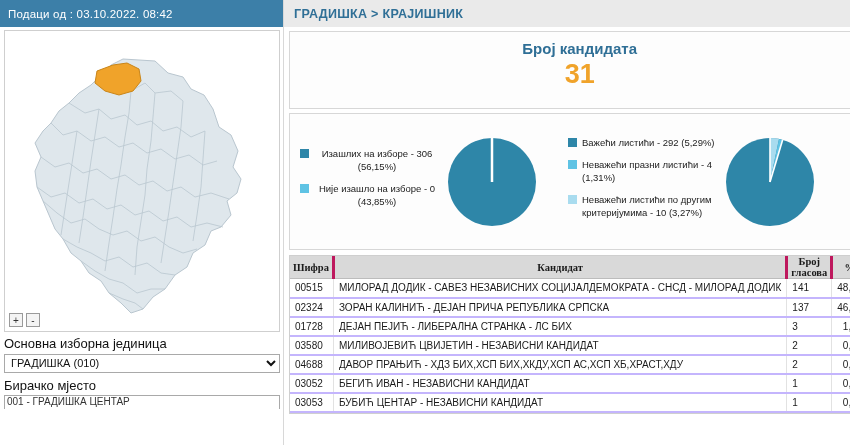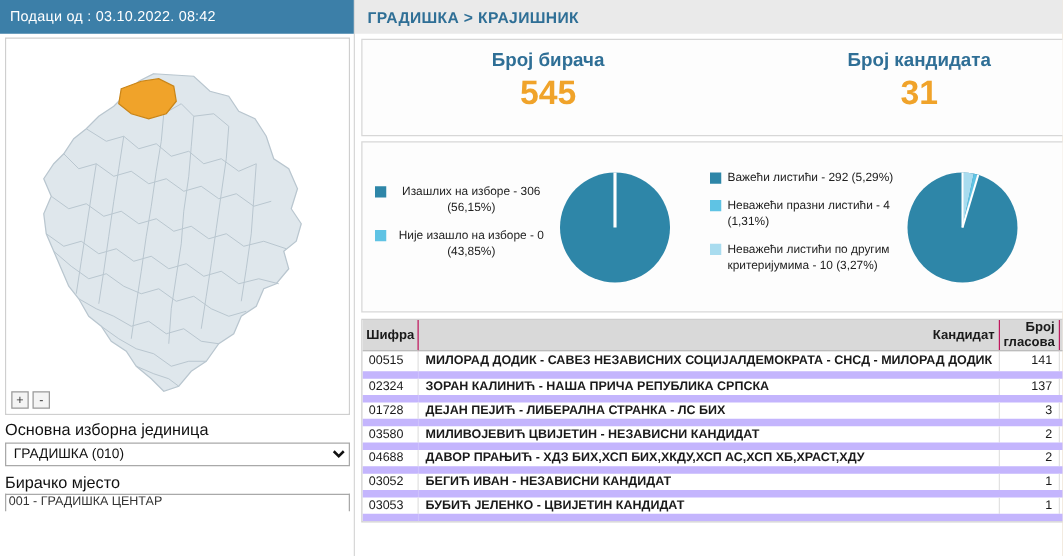--- a/index.html
+++ b/index.html
@@ -210,36 +210,37 @@
     border-collapse: collapse;
     font-size: 10px;
     color: #1a1a1a;
   }
   table.results thead th {
     background: #d9d9d9;
     color: #1a1a1a;
     font-weight: bold;
     font-size: 10.5px;
     height: 20px;
-    border-right: 1px solid #be185d;
+    border-right: 3px solid #be185d;
     border-bottom: 1px solid #bcbcbc;
-    text-align: right;
+    text-align: center;
     padding: 0 3px;
+    font-family: Liberation Serif, serif;
   }
   table.results tbody td {
     height: 19px;
     border-right: 1px solid #e2e2e2;
-    border-bottom: 6px solid #c4b5fd;
+    border-bottom: 2px solid #c4b5fd;
     padding: 0 5px;
     white-space: nowrap;
     overflow: hidden;
   }
   td.c-sifra { width: 52px; text-align: left; }
-  td.c-kand { text-align: left; font-weight: bold; }
-  td.c-votes { width: 72px; text-align: right; }
+  td.c-kand { text-align: left; }
+  td.c-votes { width: 72px; text-align: left; }
   td.c-pct { width: 40px; text-align: right; padding-right: 7px; }
   th.c-sifra { width: 52px; }
   th.c-votes { width: 72px; }
   th.c-pct { width: 40px; }
 </style>
 </head>
 <body>
 
 <div id="app">
 
@@ -297,24 +298,20 @@
     <div class="bm-select">001 - ГРАДИШКА ЦЕНТАР</div>
 
     <div class="divider-v"></div>
   </div>
 
   <div class="right-panel">
 
     <div class="breadcrumb">ГРАДИШКА &gt; КРАЈИШНИК</div>
 
     <div class="stats-card">
-      <div class="stat">
-        <div class="stat-title">Број бирача</div>
-        <div class="stat-value">545</div>
-      </div>
       <div class="stat">
         <div class="stat-title">Број кандидата</div>
         <div class="stat-value">31</div>
       </div>
     </div>
 
     <div class="charts-band">
 
       <div class="chart-unit turnout">
         <div class="legend turnout-legend">
@@ -376,21 +373,21 @@
         </thead>
         <tbody>
           <tr>
             <td class="c-sifra">00515</td>
             <td class="c-kand">МИЛОРАД ДОДИК - САВЕЗ НЕЗАВИСНИХ СОЦИЈАЛДЕМОКРАТА - СНСД - МИЛОРАД ДОДИК</td>
             <td class="c-votes">141</td>
             <td class="c-pct">48,29</td>
           </tr>
           <tr>
             <td class="c-sifra">02324</td>
-            <td class="c-kand">ЗОРАН КАЛИНИЋ - НАША ПРИЧА РЕПУБЛИКА СРПСКА</td>
+            <td class="c-kand">ЗОРАН КАЛИНИЋ - ДЕЈАН ПРИЧА РЕПУБЛИКА СРПСКА</td>
             <td class="c-votes">137</td>
             <td class="c-pct">46,92</td>
           </tr>
           <tr>
             <td class="c-sifra">01728</td>
             <td class="c-kand">ДЕЈАН ПЕЈИЋ - ЛИБЕРАЛНА СТРАНКА - ЛС БИХ</td>
             <td class="c-votes">3</td>
             <td class="c-pct">1,03</td>
           </tr>
           <tr>
@@ -406,21 +403,21 @@
             <td class="c-pct">0,68</td>
           </tr>
           <tr>
             <td class="c-sifra">03052</td>
             <td class="c-kand">БЕГИЋ ИВАН - НЕЗАВИСНИ КАНДИДАТ</td>
             <td class="c-votes">1</td>
             <td class="c-pct">0,34</td>
           </tr>
           <tr>
             <td class="c-sifra">03053</td>
-            <td class="c-kand">БУБИЋ ЈЕЛЕНКО - ЦВИЈЕТИН КАНДИДАТ</td>
+            <td class="c-kand">БУБИЋ ЦЕНТАР - НЕЗАВИСНИ КАНДИДАТ</td>
             <td class="c-votes">1</td>
             <td class="c-pct">0,34</td>
           </tr>
         </tbody>
       </table>
     </div>
 
   </div>
 </div>
 

